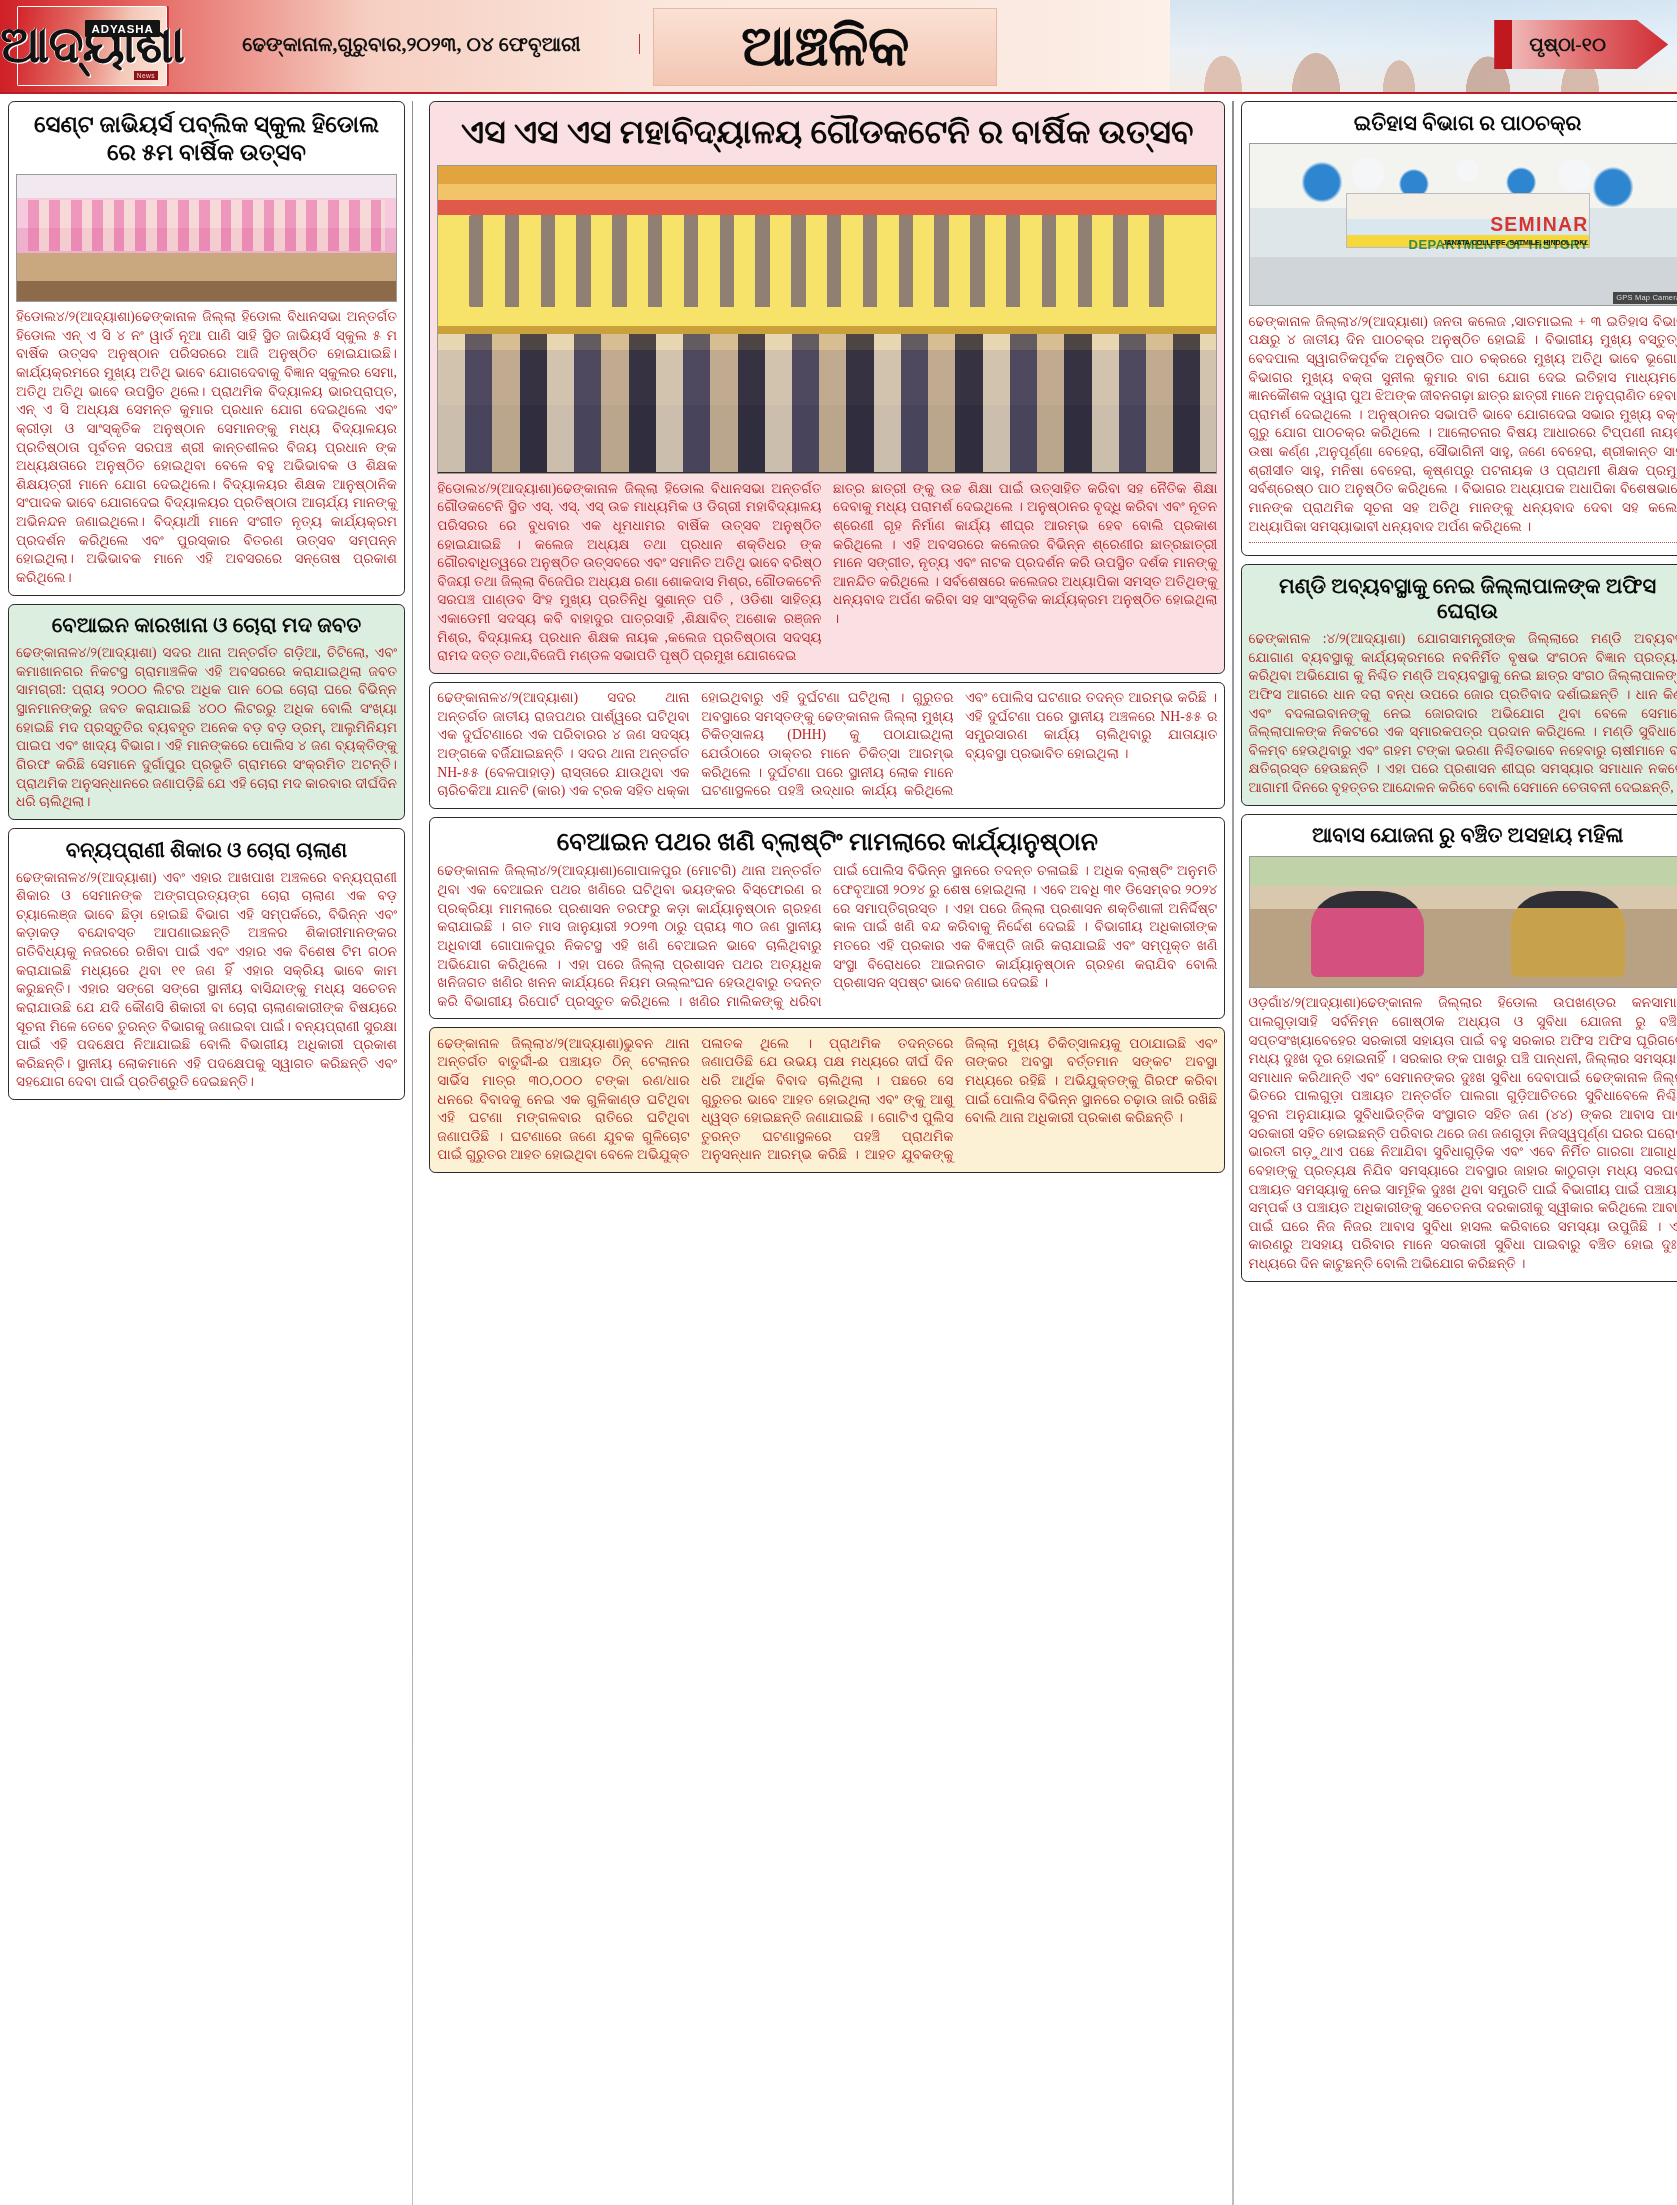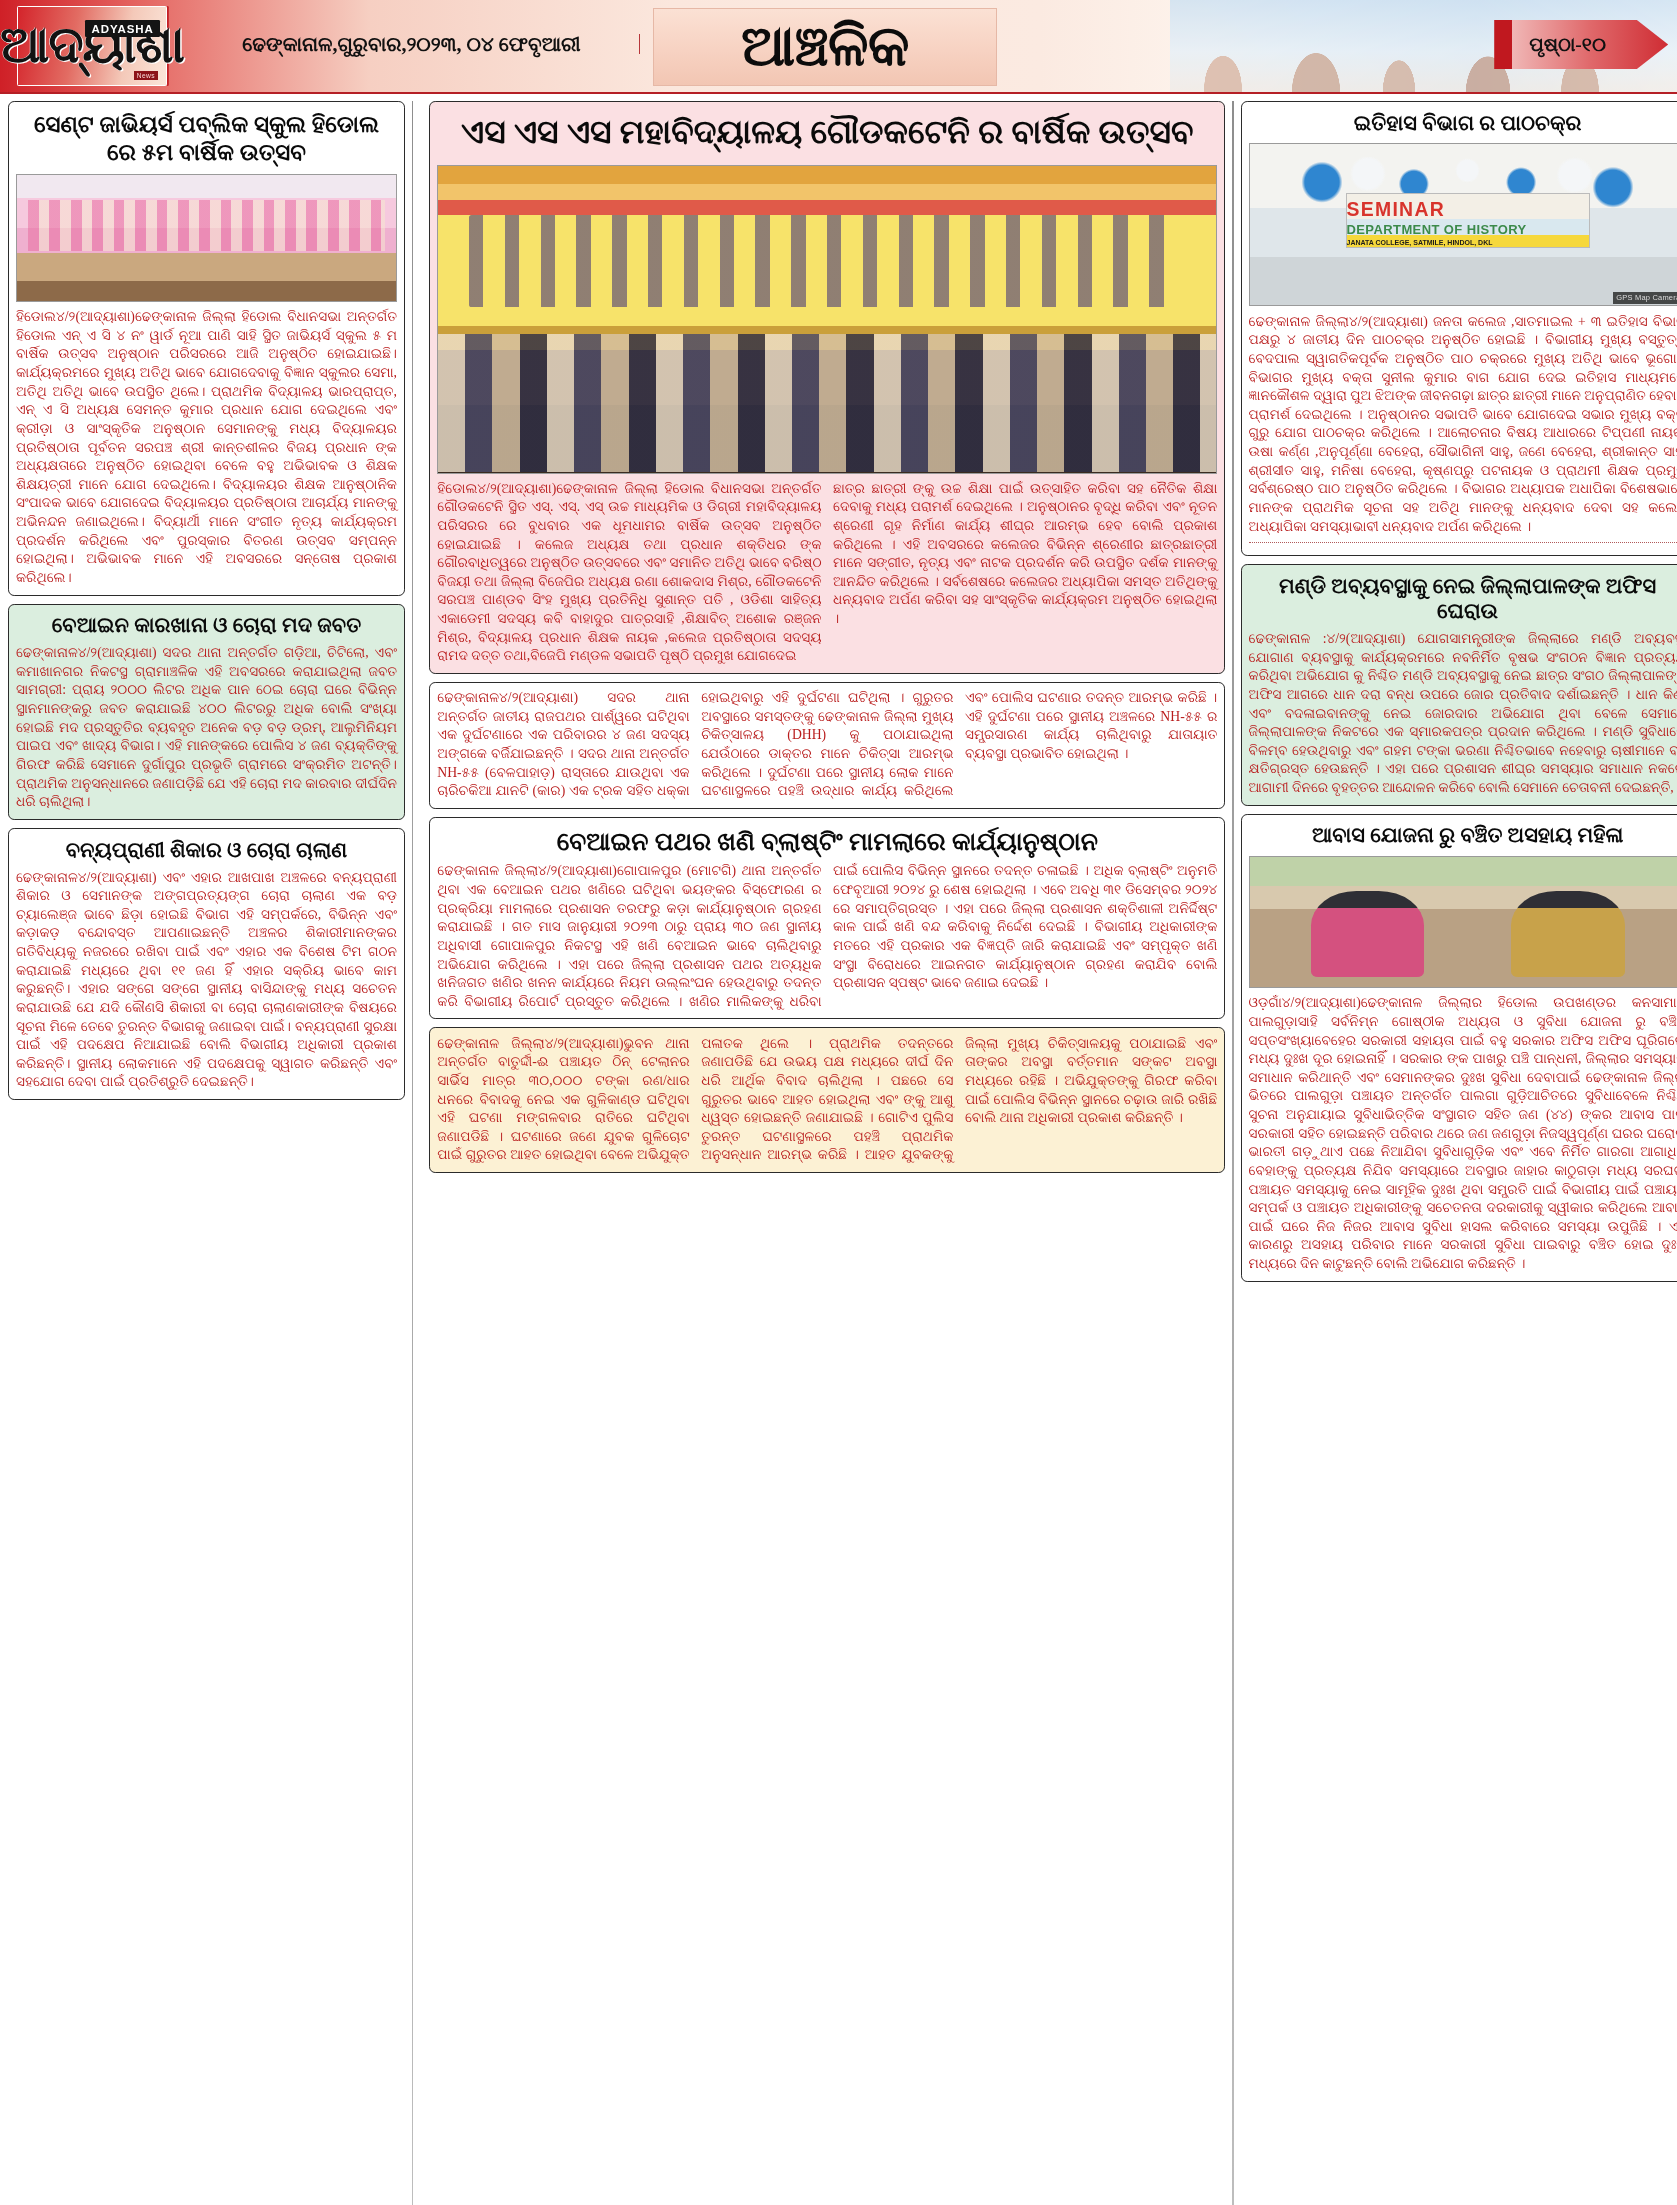--- a/index.html
+++ b/index.html
@@ -167,22 +167,22 @@
       radial-gradient(circle at 36% 32%, #2f86d0 0 5%, transparent 6%),
       radial-gradient(circle at 50% 16%, #f4f6f8 0 5%, transparent 6%),
       radial-gradient(circle at 64% 30%, #2f86d0 0 5%, transparent 6%),
       radial-gradient(circle at 78% 22%, #f4f6f8 0 5%, transparent 6%),
       radial-gradient(circle at 88% 36%, #2f86d0 0 5%, transparent 6%);
   }
   .ph-banner-seminar {
     position:absolute; left:22%; top:30%; width:56%; height:34%;
     background: linear-gradient(180deg,#f3efe6 0 48%, #d9e8ef 48% 78%, #f6d83c 78% 100%);
     border: 0.9px solid #bbb;
-    display:flex; flex-direction:column; align-items:flex-start; justify-content:flex-start;
-    padding-top:4px;
+    display:flex; flex-direction:column; align-items:flex-end; justify-content:flex-start;
+    padding-top:19px;
   }
   .seminar-t1 { color:#d8342c; font-weight:bold; font-size:19.4px; letter-spacing:1.3px; }
   .seminar-t2 { color:#3c8a4a; font-weight:bold; font-size:13px; letter-spacing:0.4px; margin-top:1.3px;}
   .seminar-t3 { position:absolute; bottom:0.9px; color:#1b1b1b; font-weight:bold; font-size:7px;}
   .ph-pink-hall {
     background: linear-gradient(180deg,#f1e8f0 0 18%, #f6c9de 18% 42%, #efb0cf 42% 62%, #caa87f 62% 84%, #8d6a49 84% 100%);
   }
   .ph-pink-hall::before {
     content:""; position:absolute; left:3%; top:20%; width:94%; height:40%;
     background: repeating-linear-gradient(90deg,#e7669b 0 3%, #f7e9cf 3% 6%);

